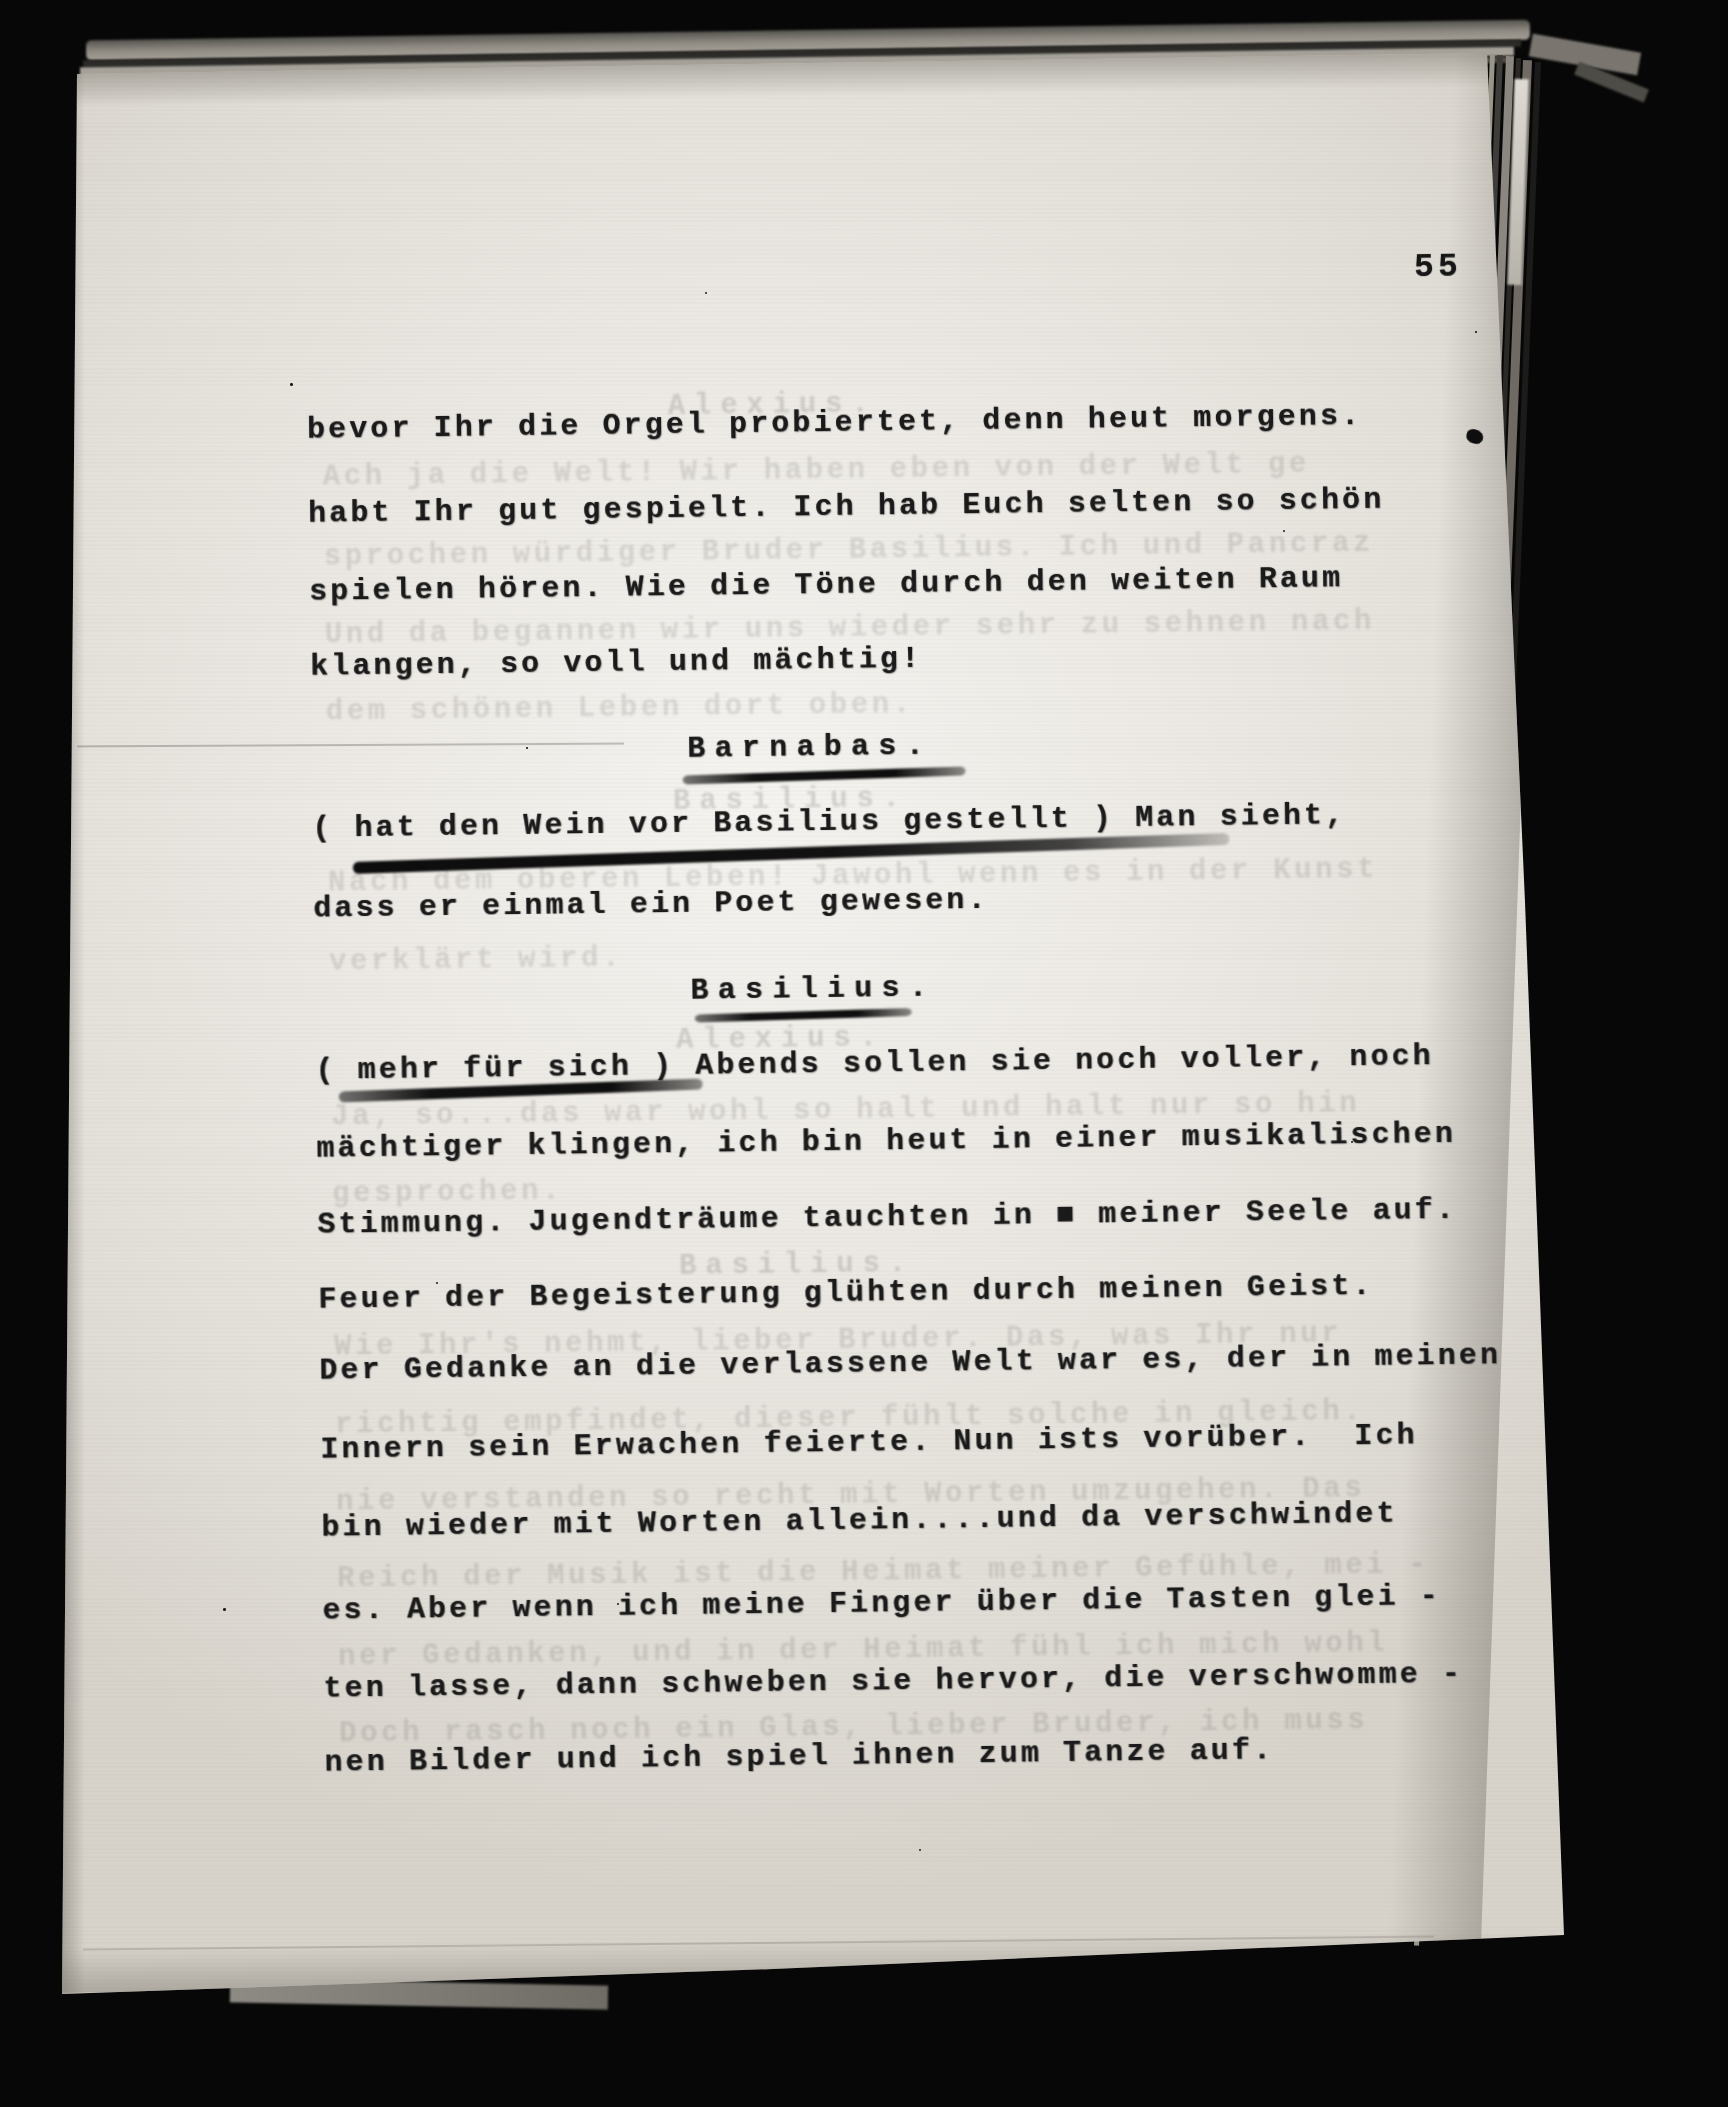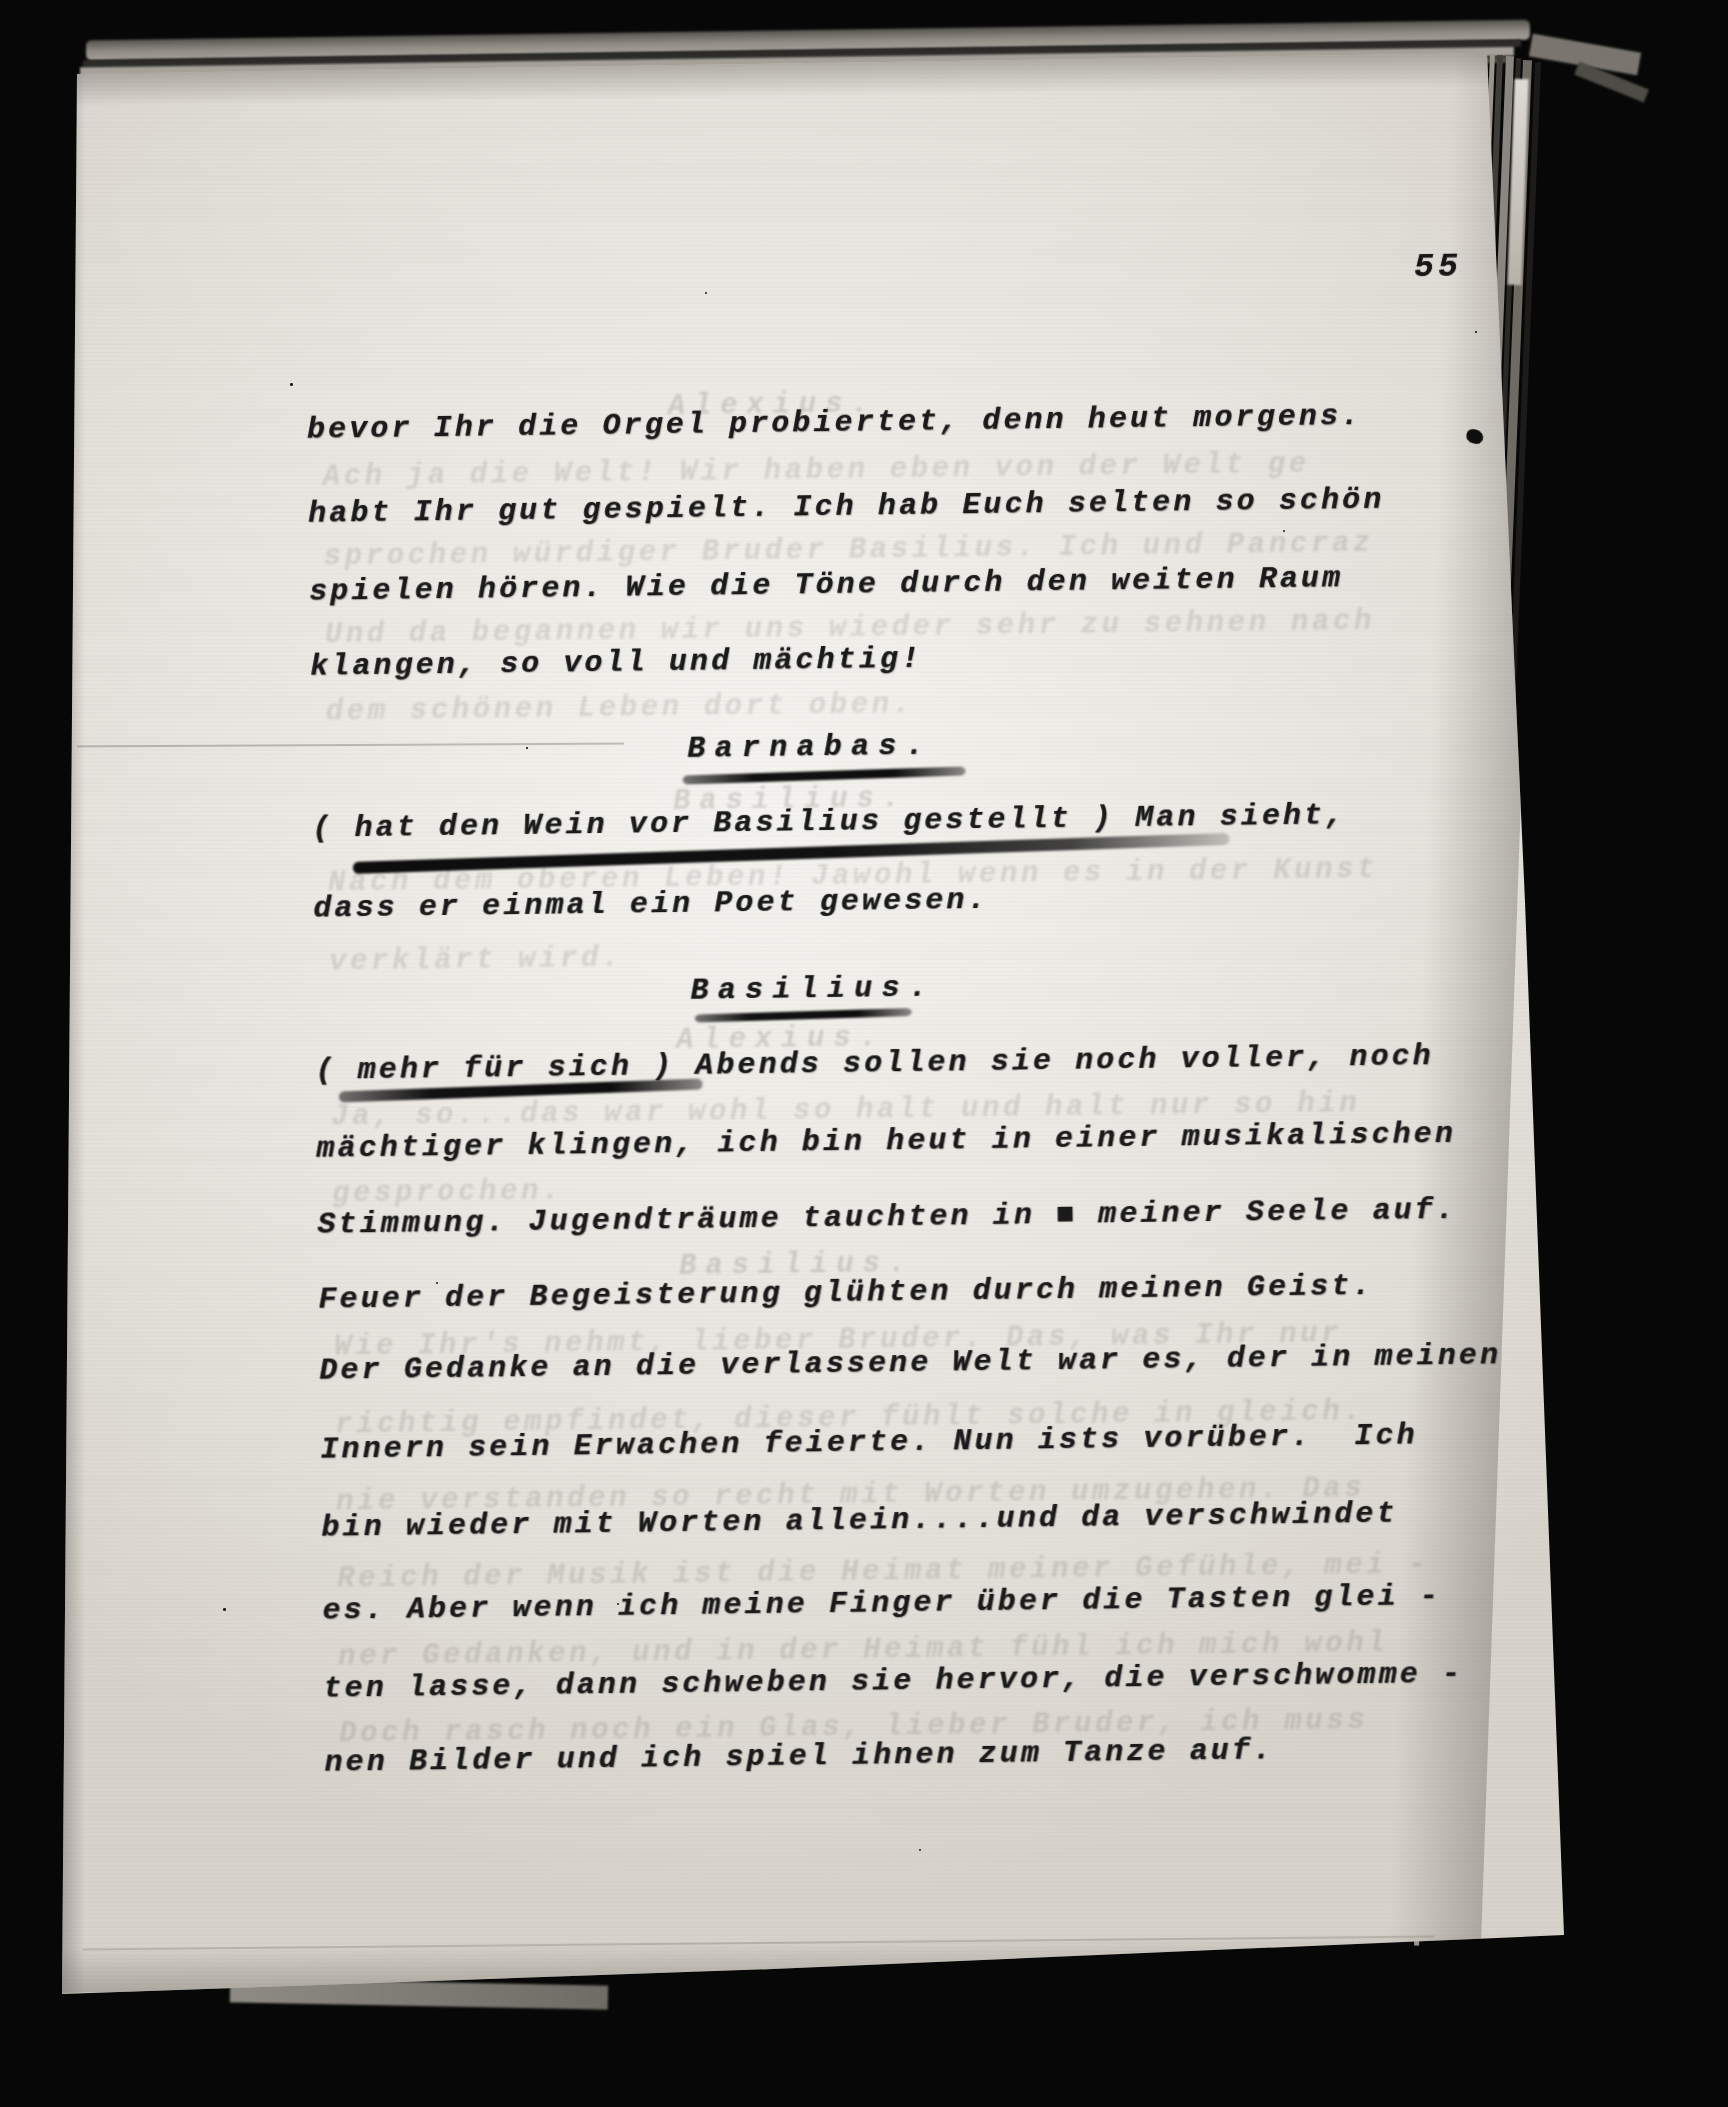--- a/index.html
+++ b/index.html
@@ -1,20 +1,19 @@
 <!DOCTYPE html>
 <html style="font-size:8.3px"><head>
 <meta charset="utf-8">
 <style>
   html,body{margin:0;padding:0;background:#060606;}
   #canvas{
     position:relative;width:1728px;height:2108px;overflow:hidden;
     background:#070707;
     font-family:"Liberation Mono","DejaVu Sans Mono",monospace;
-    font-style:italic;
   }
   
   .band{position:absolute;transform:rotate(-0.82deg);}
   #band-top1{left:86px;top:30px;width:1444px;height:19.6px;
     background:linear-gradient(#55534e,#8f8b83 55%,#a39f97);border-radius:5.2px;filter:blur(1px);}
   #band-top2{left:83px;top:50px;width:1438px;height:7.2px;background:#2c2b28;filter:blur(0.8px);}
   #band-top3{left:80px;top:57px;width:1434px;height:9.3px;background:#a5a199;filter:blur(0.8px);}
   #band-top4{left:78px;top:67px;width:1430px;height:5.7px;background:#504e49;filter:blur(0.8px);}
   .rstrip{position:absolute;transform:rotate(2.3deg);transform-origin:top left;filter:blur(0.6px);}
   #rs1{left:1490px;top:54px;width:5.2px;height:1893px;background:#999589;}

